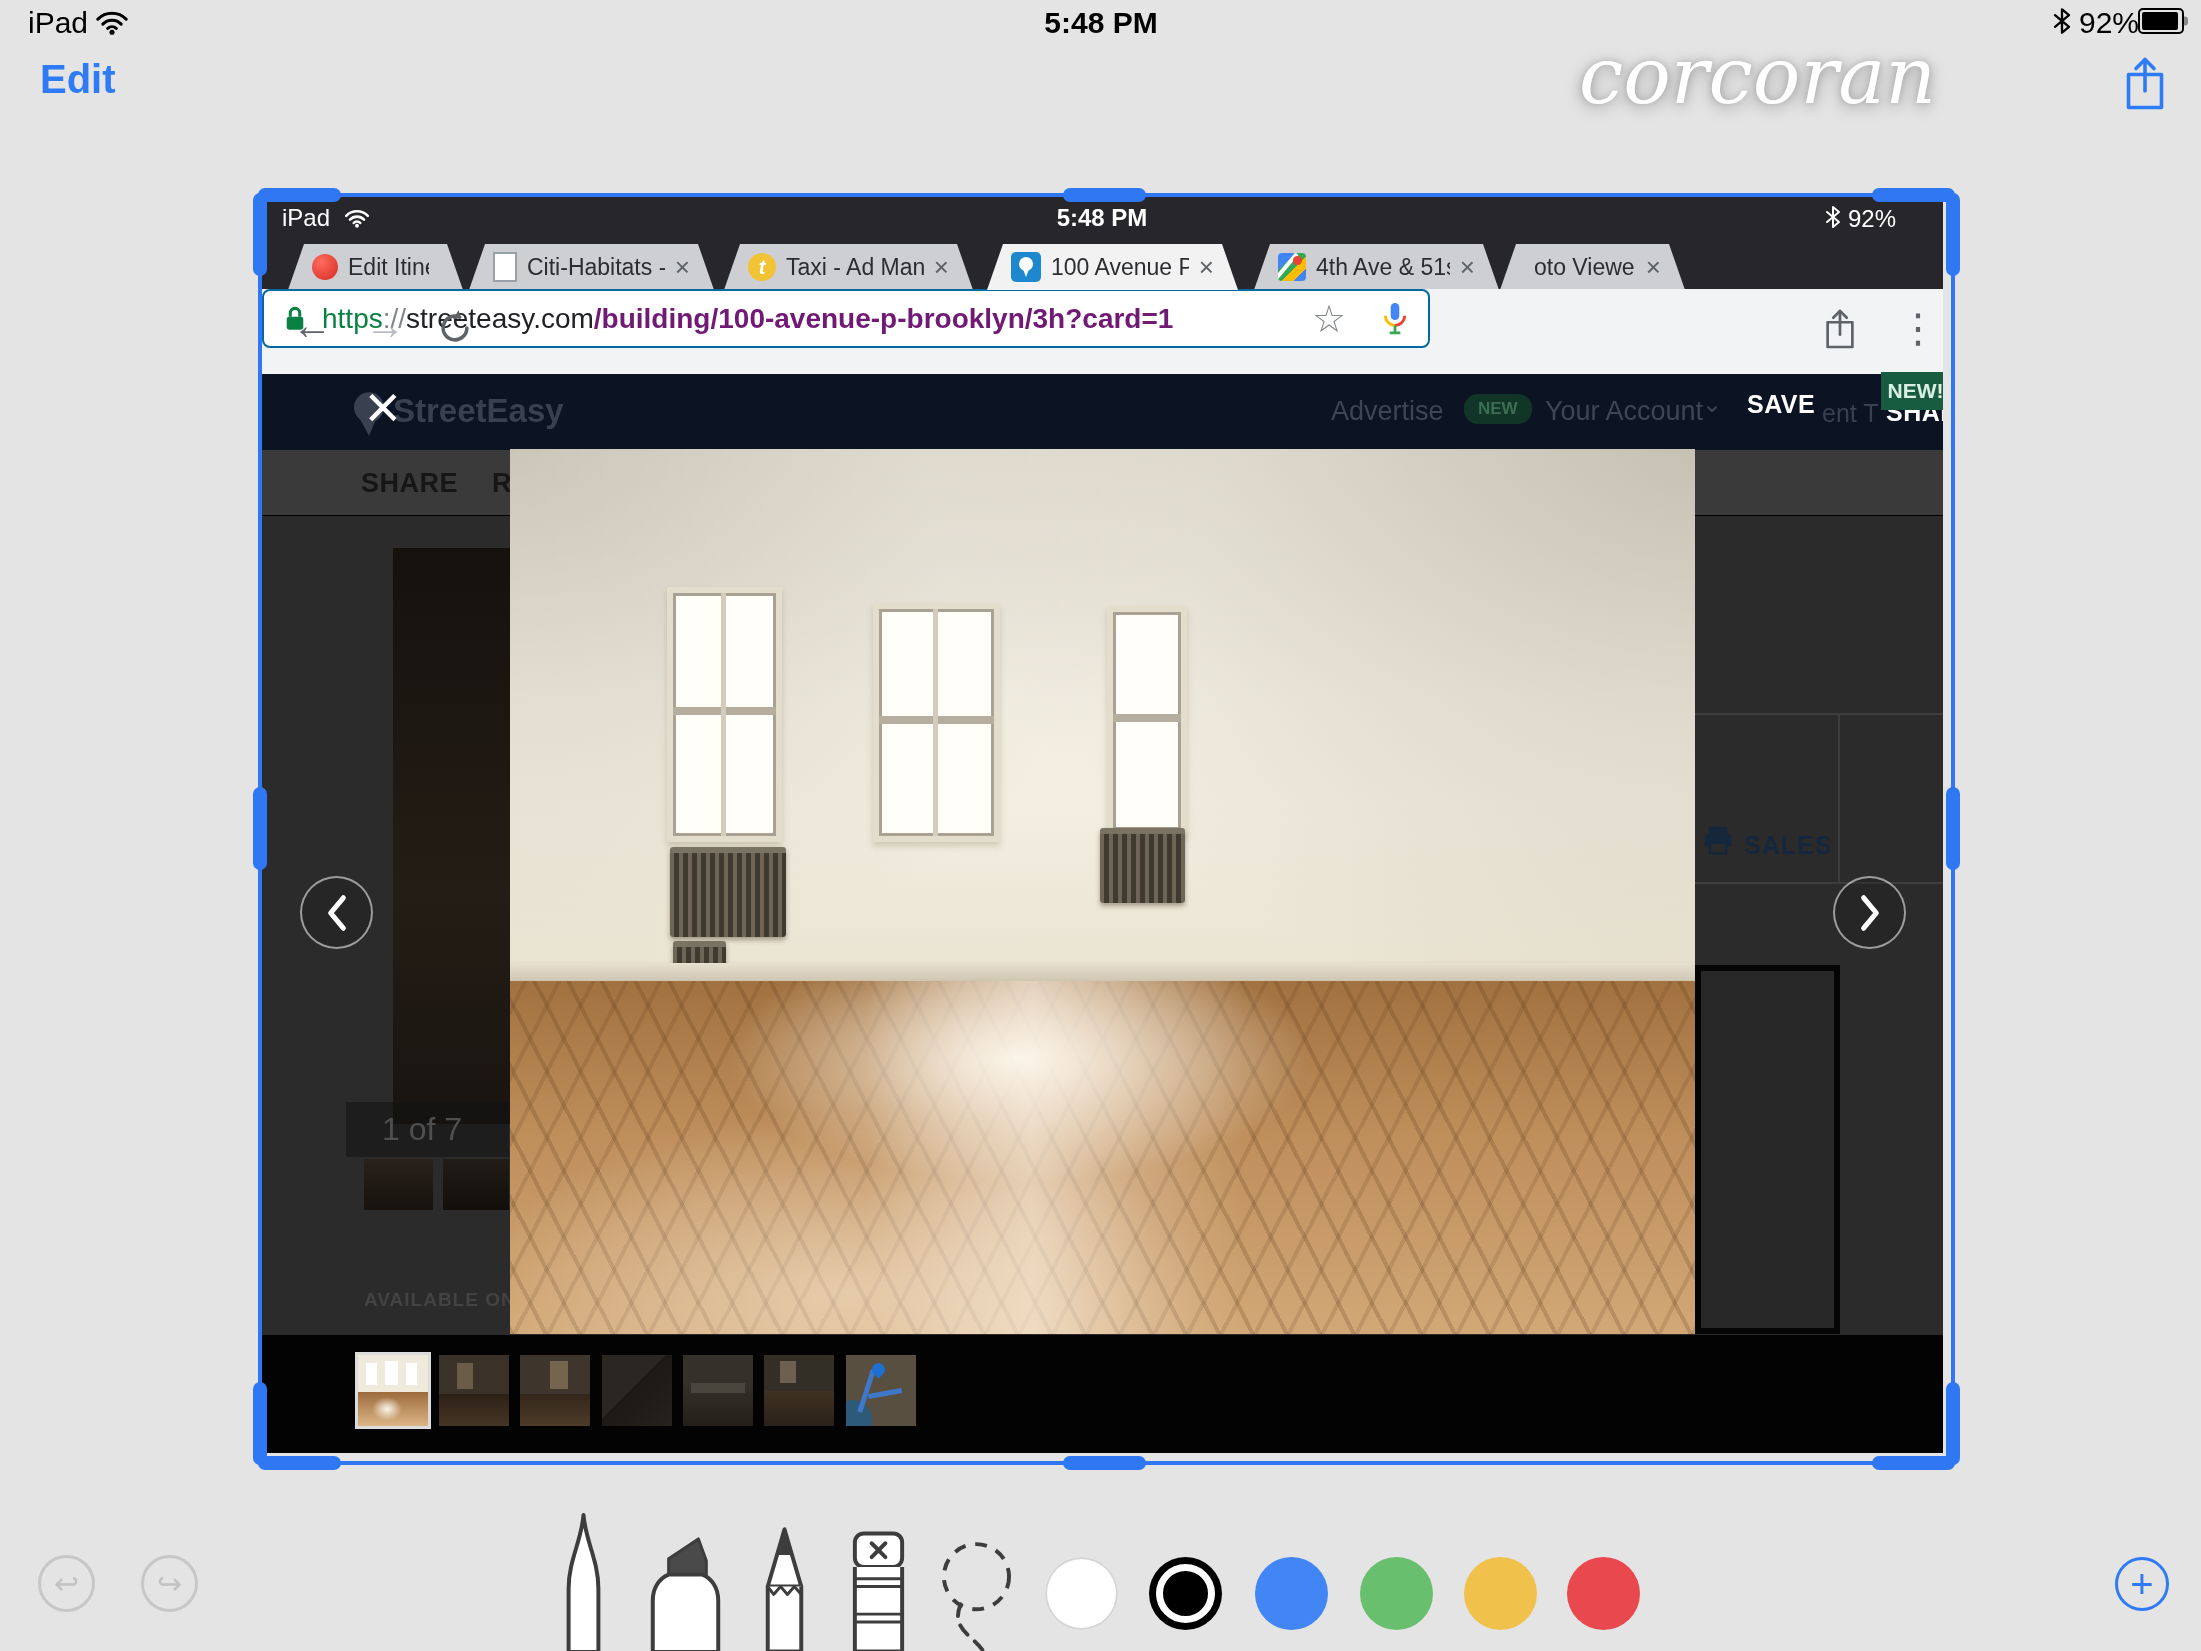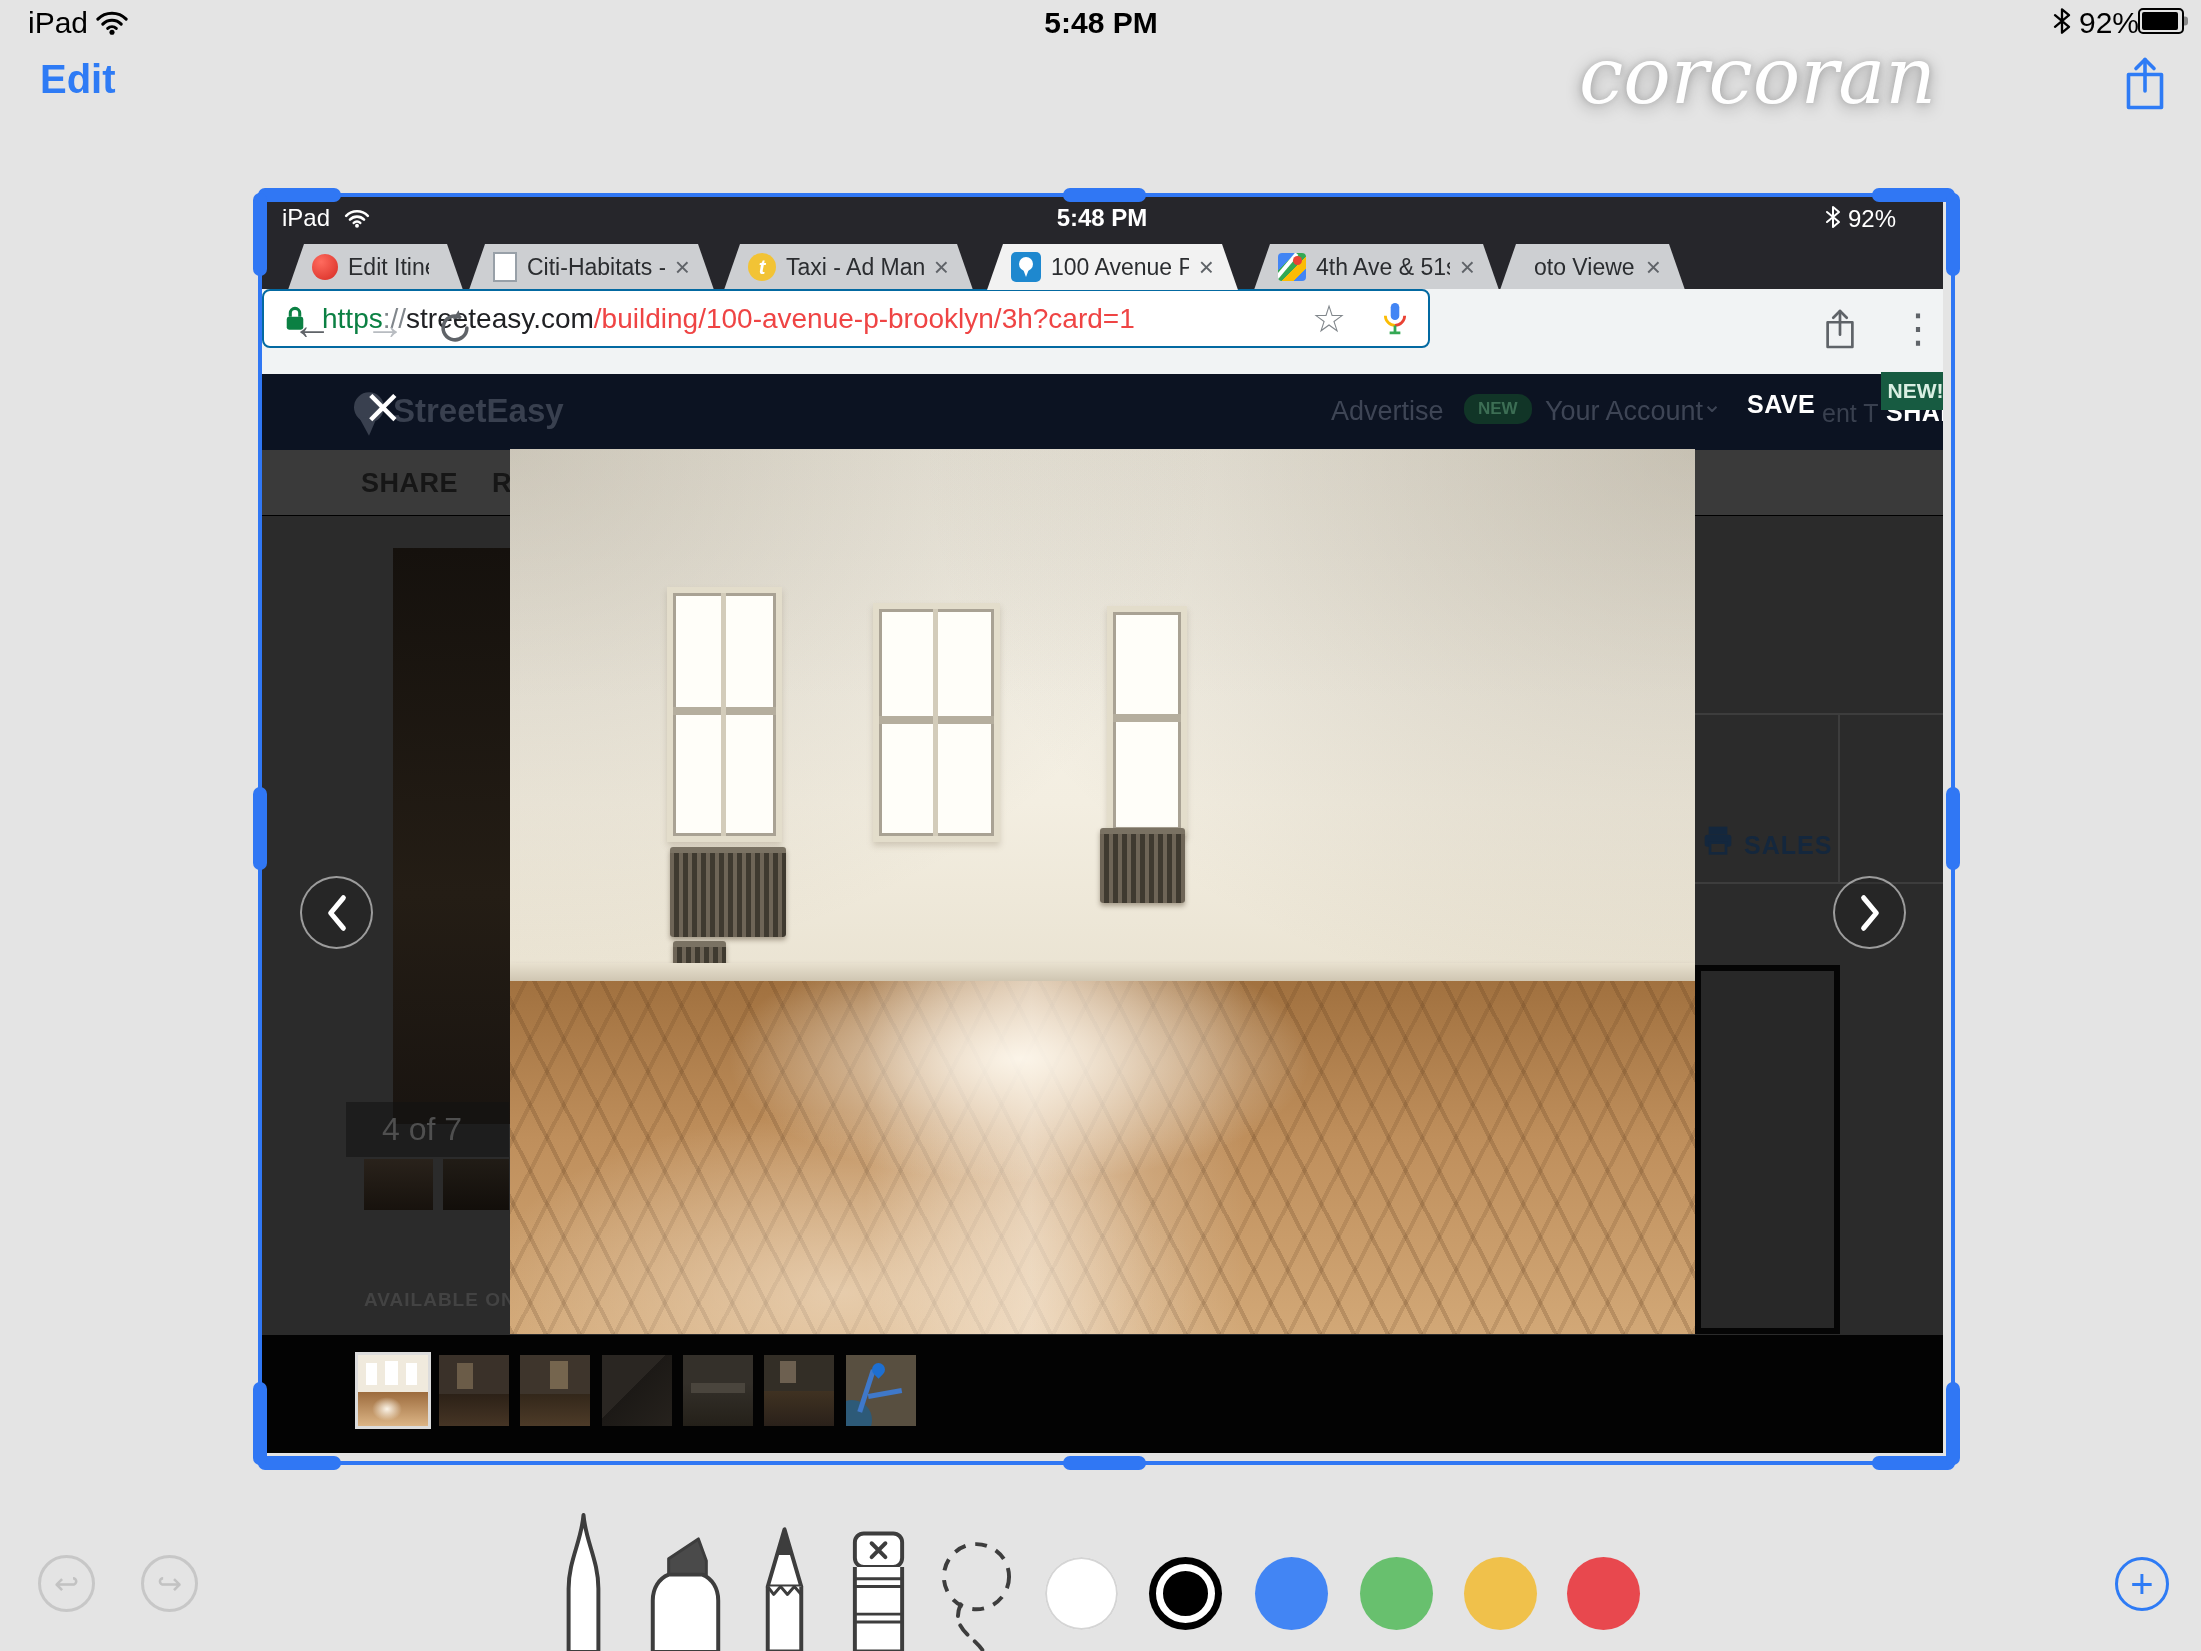--- a/index.html
+++ b/index.html
@@ -38,21 +38,21 @@
   }
   .tab.active{background:#f2f2f2;z-index:2;}
   .tab .lbl{flex:1;white-space:nowrap;overflow:hidden;margin:0 10px;}
   .tab .x{color:#5f6368;font-size:26px;flex:0 0 auto;}
   .toolbar{left:0;top:92px;width:1681px;height:85px;background:#f1f3f4;border-bottom:1px solid #dadce0;}
   .navicon{font-size:40px;color:#5f6368;}
   .urlfield{left:252px;top:105px;width:1168px;height:59px;background:#fff;border-radius:8px;border:2px solid #0369a1;box-sizing:border-box;display:flex;align-items:center;padding:0 18px;font-size:28px;white-space:nowrap;overflow:hidden;}
   .u-scheme{color:#0b8043;}
   .u-sep{color:#80868b;}
   .u-domain{color:#202124;}
-  .u-path{color:#ef4444;}
+  .u-path{color:#701a75;font-weight:bold;}
 
   
   .sehead{left:0;top:177px;width:1958px;height:76px;background:#0c1322;}
   .dimtxt{color:#3e4555;font-size:27px;}
   .sebrand{color:#39404f;font-size:33px;font-weight:600;}
   .pillnew{background:#113527;color:#3c6e54;font-size:17px;font-weight:700;padding:5px 14px;border-radius:14px;}
   .wbold{color:#fff;font-weight:700;font-size:25px;letter-spacing:0.5px;}
   .newbadge{background:#175b41;color:#d9efe2;font-size:21px;font-weight:700;display:flex;align-items:center;justify-content:center;}
   .navstrip{left:0;top:253px;width:1681px;height:65px;background:#3a3a3a;}
   .sitenav{color:#161616;font-weight:700;font-size:27px;letter-spacing:0.5px;}
@@ -263,21 +263,21 @@
     <span class="abs sitenav" style="left:230px;top:18px;">RE</span>
     <div class="searchpill">
       <span class="mag" style="right:34px;top:8px;"></span>
       <span class="magtail" style="right:28px;top:28px;"></span>
     </div>
   </div>
 
   <div class="abs content">
     <div class="abs" style="left:131px;top:32px;width:117px;height:576px;background:linear-gradient(180deg,#15110d 0%,#241d15 60%,#191410 100%);"></div>
     <div class="abs" style="left:84px;top:586px;width:163px;height:55px;background:rgba(18,18,18,.55);display:flex;align-items:center;">
-      <span class="counter" style="margin-left:36px;">4 of 7</span>
+      <span class="counter" style="margin-left:36px;">1 of 7</span>
     </div>
     <div class="abs" style="left:102px;top:643px;width:69px;height:51px;background:linear-gradient(180deg,#29221b,#17120d);"></div>
     <div class="abs" style="left:181px;top:643px;width:66px;height:51px;background:linear-gradient(180deg,#211c16,#120e0a);"></div>
     <span class="abs avail" style="left:102px;top:773px;">AVAILABLE ON</span>
     <div class="abs divider" style="left:1433px;top:197px;width:248px;height:2px;"></div>
     <div class="abs divider" style="left:1433px;top:366px;width:248px;height:2px;"></div>
     <div class="abs divider" style="left:1576px;top:197px;width:2px;height:169px;"></div>
     <svg class="abs" style="left:1440px;top:309px;" width="32" height="30" viewBox="0 0 24 22">
       <rect x="5" y="1" width="14" height="6" fill="#14273d"></rect>
         <rect x="2" y="7" width="20" height="9" rx="2" fill="#14273d"></rect>

